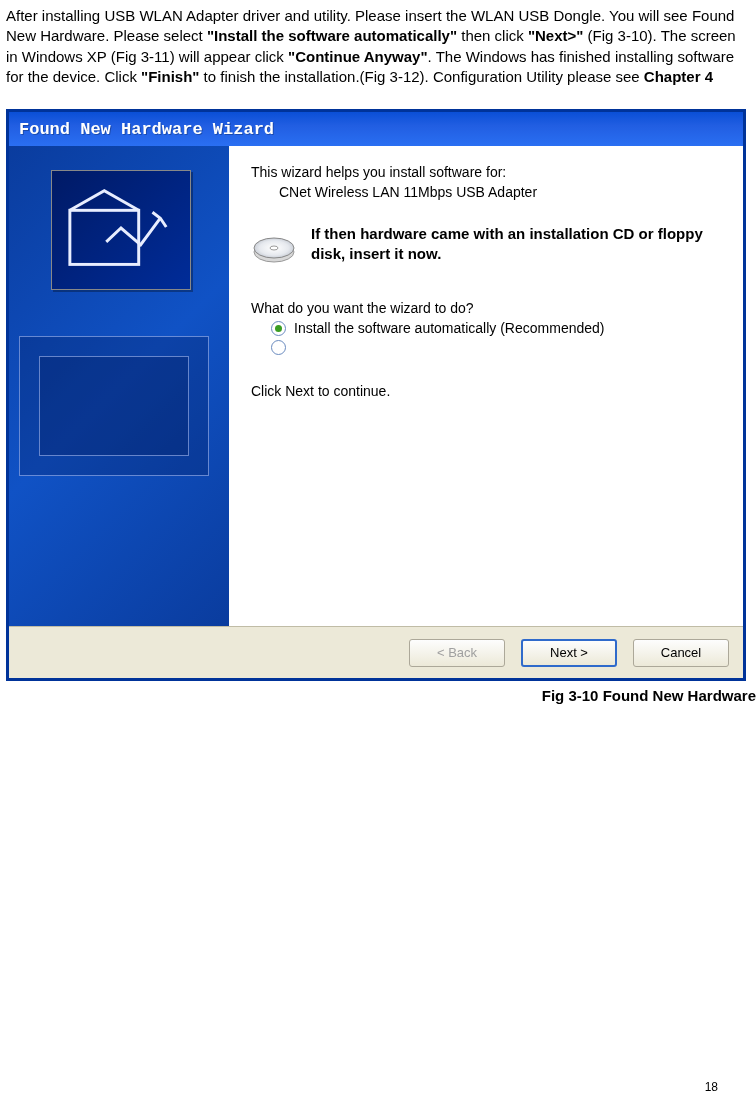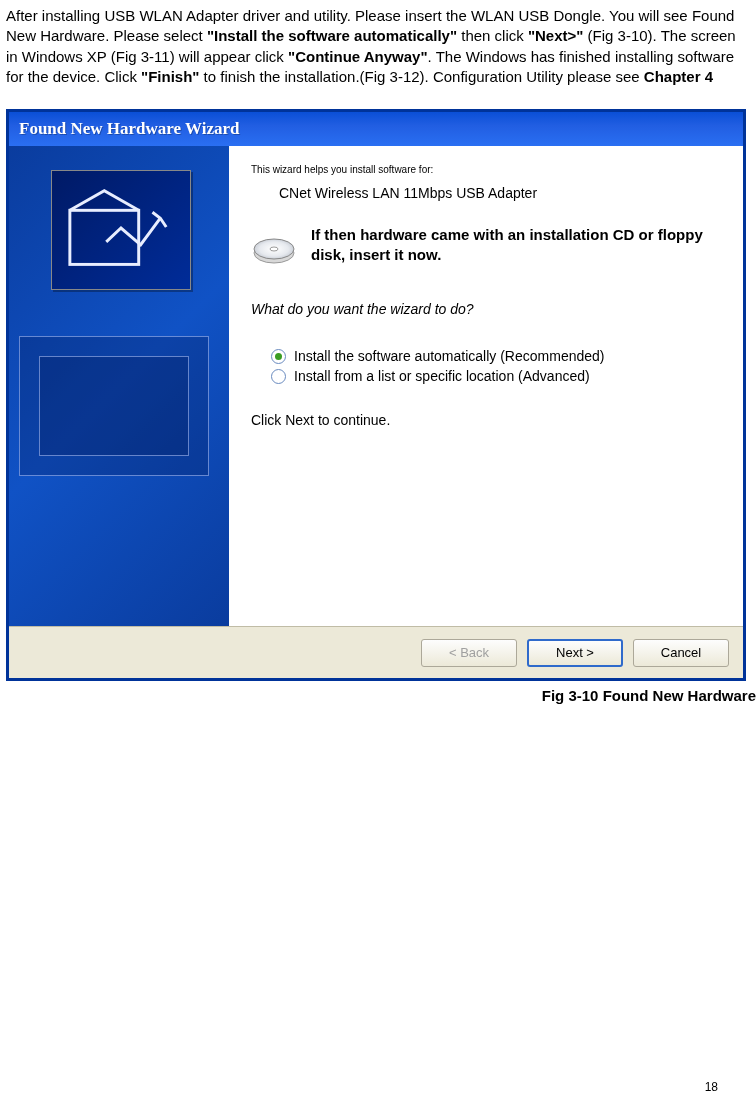--- a/index.html
+++ b/index.html
@@ -25,21 +25,21 @@
       background: #ece9d8;
       font-family: "Tahoma", Arial, sans-serif;
     }
     .titlebar {
       background: linear-gradient(to bottom, #0a4fd6 0%, #215ee2 40%, #2a6ff2 100%);
       height: 34px;
       display: flex;
       align-items: center;
       padding: 0 10px;
       color: #fff;
-      font-family: Liberation Serif, serif;
+      font-family: Liberation Mono, monospace;
       font-weight: bold;
       font-size: 17px;
       text-shadow: 1px 1px 0 rgba(0,0,0,0.25);
     }
     .wizard-body {
       display: flex;
       height: 480px;
     }
     .side-panel {
       width: 220px;
@@ -77,43 +77,43 @@
     }
     .welcome-heading {
       font-family: "Trebuchet MS", Arial, sans-serif;
       font-size: 24px;
       font-weight: bold;
       line-height: 1.15;
       margin-bottom: 18px;
       color: #111;
     }
     .content-panel .para {
-      font-size: 10px;
-      margin-bottom: 10px;
+      font-size: 14px;
+      margin-bottom: 4px;
     }
     .content-panel .device-line {
       font-size: 14px;
       margin: 0 0 24px 28px;
     }
     .cd-note {
       display: flex;
       align-items: flex-start;
       gap: 14px;
       margin-bottom: 30px;
     }
     .cd-icon {
       width: 46px; height: 46px;
       flex-shrink: 0;
     }
     .cd-note-text {
       font-weight: bold;
       font-size: 15px;
       line-height: 1.3;
     }
-    .question { font-size: 14px; margin-bottom: 31px; font-style: italic; }
+    .question { font-size: 14px; margin-bottom: 4px; }
     .radio-row {
       display: flex;
       align-items: flex-end;
       gap: 8px;
       margin: 4px 0 4px 20px;
       font-size: 14px;
     }
     .radio {
       width: 15px; height: 15px;
       border-radius: 50%;
@@ -135,21 +135,21 @@
       margin-top: 28px;
     }
 
     .button-bar {
       border-top: 1px solid #c0bca6;
       background: #ece9d8;
       height: 52px;
       display: flex;
       justify-content: flex-end;
       align-items: center;
-      gap: 10px;
+      gap: 16px;
       padding: 0 14px;
     }
     .btn {
       min-width: 96px;
       height: 28px;
       background: linear-gradient(to bottom, #fdfdfd 0%, #ece9d8 100%);
       border: 1px solid #aca899;
       border-radius: 3px;
       font-size: 13px;
       display: flex;
@@ -219,21 +219,20 @@
         </div>
         <div class="cd-note-text">If then hardware came with an installation CD or floppy disk, insert it now.</div>
       </div>
       <div class="question">What do you want the wizard to do?</div>
       <div class="radio-row">
         <span class="radio selected"></span>
         <span>Install the software automatically (Recommended)</span>
       </div>
       <div class="radio-row">
         <span class="radio"></span>
-        <span>Install from a list or specific location (Advanced)</span>
       </div>
       <div class="click-next">Click Next to continue.</div>
     </div>
   </div>
   <div class="button-bar">
     <div class="btn disabled">
       <span>&lt; Back</span>
     </div>
     <div class="btn primary">
       <span>Next &gt;</span>

